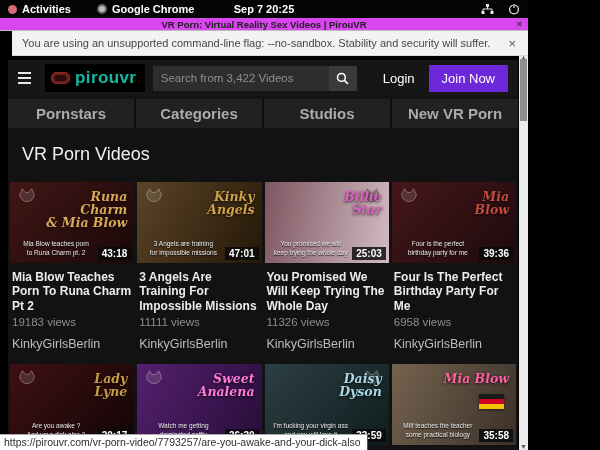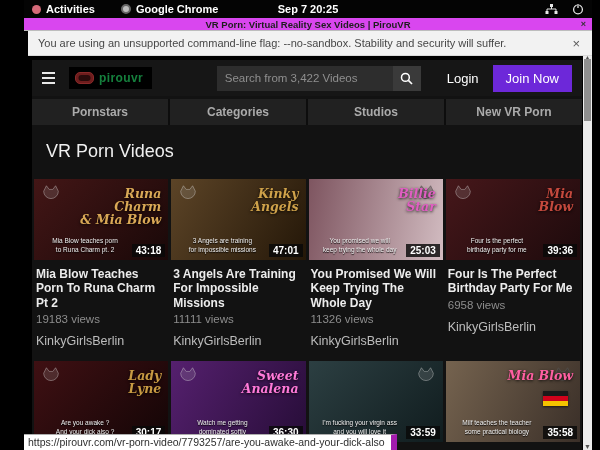--- a/index.html
+++ b/index.html
@@ -1,18 +1,18 @@
 <!DOCTYPE html>
 <html><head>
 <meta charset="utf-8">
 <style>
   * { margin:0; padding:0; box-sizing:border-box; }
   html,body { width:600px; height:450px; overflow:hidden; background:#000;
               font-family:"Liberation Sans", sans-serif; }
-  .stage { position:relative; width:568px; height:450px; background:#000;margin-left:24px; }
+  .stage { position:relative; width:528px; height:450px; background:#000; }
 
   
   .sysbar { position:absolute; top:0; left:0; right:0; height:18px; background:#040404;
             color:#fff; display:flex; align-items:center; padding:0 8px;
             font-size:11px; font-weight:700; }
   .sys-item { display:flex; align-items:center; gap:5px; margin-right:26px; }
   .dot { width:9px; height:9px; border-radius:50%; background:#d56a79; }
   .chromedot { width:10px; height:10px; border-radius:50%; background:#bdbdbd;
                border:2px solid #666; }
   .sys-clock { position:absolute; left:0; right:0; text-align:center; font-weight:700; }
@@ -20,57 +20,57 @@
   .sys-right svg { display:block; }
 
   
   .titlebar { position:absolute; top:18px; left:0; right:0; height:13px; background:#d946ef;
               border-bottom:1px solid #bdbdbd; text-align:center; color:#1d1d1d;
               font-size:9.5px; font-weight:700; line-height:13px; }
   .titlebar .close { position:absolute; right:6px; top:0; font-weight:700; color:#333;
                      font-size:9px; cursor:default; }
 
   
-  .infobar { position:absolute; top:31px; left:4px; right:0; height:25px; background:#f2f2f2;
+  .infobar { position:absolute; top:31px; left:12px; right:0; height:25px; background:#f2f2f2;
              border-bottom:1px solid #dadada; display:flex; align-items:center;
              padding:0 12px 0 10px; color:#474747; font-size:11px; }
   .infobar .close { margin-left:auto; color:#5a5a5a; font-size:13px; line-height:1; }
 
   
   .content { position:absolute; top:56px; left:0; right:0; bottom:0; background:#000; }
 
   
   .scrollbar { position:absolute; top:0; right:0; bottom:0; width:9px; background:#ececec; z-index:6; }
   .sb-thumb { position:absolute; top:3px; left:1px; width:7px; height:62px; background:#8f8f8f; }
   .sb-arrow { position:absolute; left:0; width:9px; text-align:center; font-size:7px; color:#555; }
   .sb-up { top:-2px; } .sb-down { bottom:0px; }
 
   .site { position:absolute; top:4px; left:8px; right:10px; bottom:0; background:#121212; }
 
   
   .header { display:flex; align-items:center; height:36px; background:#161616; padding:0 10px; }
   .burger { display:flex; flex-direction:column; gap:2.5px; margin-right:14px; cursor:pointer; }
   .burger i { display:block; width:13px; height:2.5px; background:#e8e8e8; }
   .logo { display:flex; align-items:center; gap:5px; background:#000; padding:4px 9px 4px 6px; }
-  .logo-text { color:#15803d; font-weight:700; font-size:12px; letter-spacing:.4px; }
+  .logo-text { color:#14b8a6; font-weight:700; font-size:17px; letter-spacing:.4px; }
   .searchwrap { display:flex; margin-left:auto; }
   .search-input { width:176px; height:25px; background:#2d2d2d; border:none; color:#cfcfcf;
                   font-size:11.5px; padding:0 8px; font-family:"Liberation Sans",sans-serif; }
   .search-input::placeholder { color:#8f8f8f; }
   .search-btn { width:28px; height:25px; background:#3a3a3a; border:none; display:flex;
                 align-items:center; justify-content:center; cursor:pointer; }
   .authwrap { display:flex; align-items:center; margin-left:26px; gap:14px; }
   .login { color:#fff; font-size:13px; cursor:pointer; }
   .join { background:#2b9fd9; color:#fff; border:none; font-size:13px; padding:6px 13px;
           cursor:pointer; font-family:"Liberation Sans",sans-serif; }
 
   
   .nav { display:flex; gap:2px; margin-top:3px; background:#0d0d0d; }
   .nav-item { flex:1; background:#212121; color:#ababab; text-align:center;
-              font-size:12px; font-weight:700; padding:6px 0; cursor:pointer; }
+              font-size:15px; font-weight:700; padding:6px 0; cursor:pointer; }
 
   
   .pagehead { display:flex; align-items:flex-end; padding:16px 14px 0 14px; }
   .pagehead h1 { color:#f0f0f0; font-size:18px; font-weight:400; }
   .orderby { margin-left:auto; color:#fff; font-size:11px; font-weight:700; padding-bottom:4px; }
   .orderby a { color:#fff; text-decoration:underline; cursor:pointer; }
 
   
   .grid { display:grid; grid-template-columns:repeat(4,1fr); column-gap:3px; row-gap:13px;
           margin:17px 2px 0 2px; }
@@ -92,21 +92,21 @@
   .flag i { display:block; height:5px; }
   .flag i:nth-child(1){ background:#1a1a1a; } .flag i:nth-child(2){ background:#d0021b; }
   .flag i:nth-child(3){ background:#f5c400; }
   .vtitle { color:#ececec; font-size:12px; font-weight:700; line-height:1.2;
             margin:7px 2px 0 2px; min-height:29px; cursor:pointer; }
   .views { color:#8d8d8d; font-size:11.5px; margin:3px 2px 0 2px; }
   .studio { color:#bdbdbd; font-size:12.5px; margin:9px 2px 0 2px; cursor:pointer; }
 
   
   .statusbar { position:absolute; left:0; bottom:0; background:#fff;
-               border-top:1px solid #adadad; border-right:6px solid #a21caf;
+               border-top:1px solid #adadad; border-right:1px solid #a21caf;
                color:#2e2e2e; font-size:10.5px; padding:1px 6px 2px 4px; z-index:9;
                white-space:nowrap; }
 </style>
 </head>
 <body>
 
 <div class="stage">
 
   <div class="sysbar">
     <div class="sys-item">
@@ -285,20 +285,22 @@
           </div>
 
           <div class="studio"></div>
         </div>
 
         <div class="card">
           <div class="thumb" style="background: linear-gradient(135deg, rgb(44, 63, 66), rgb(16, 28, 30));">
             <svg class="catlogo pos-right" width="22" height="22" viewBox="0 0 24 24">
                 <path d="M4 9 L7 3 L10 7 H14 L17 3 L20 9 A8 8 0 1 1 4 9 Z" fill="rgba(190,190,190,.22)" stroke="rgba(225,225,225,.55)"></path>
               </svg>
+            <div class="script" style="color: rgb(168, 216, 232);">Daisy
+Dyson</div>
             <div class="caption">I'm fucking your virgin ass
 and you will love it</div>
             <span class="duration">33:59</span>
           </div>
 
           <div class="studio"></div>
         </div>
 
         <div class="card">
           <div class="thumb" style="background: linear-gradient(115deg, rgb(117, 99, 79), rgb(58, 47, 40));">

